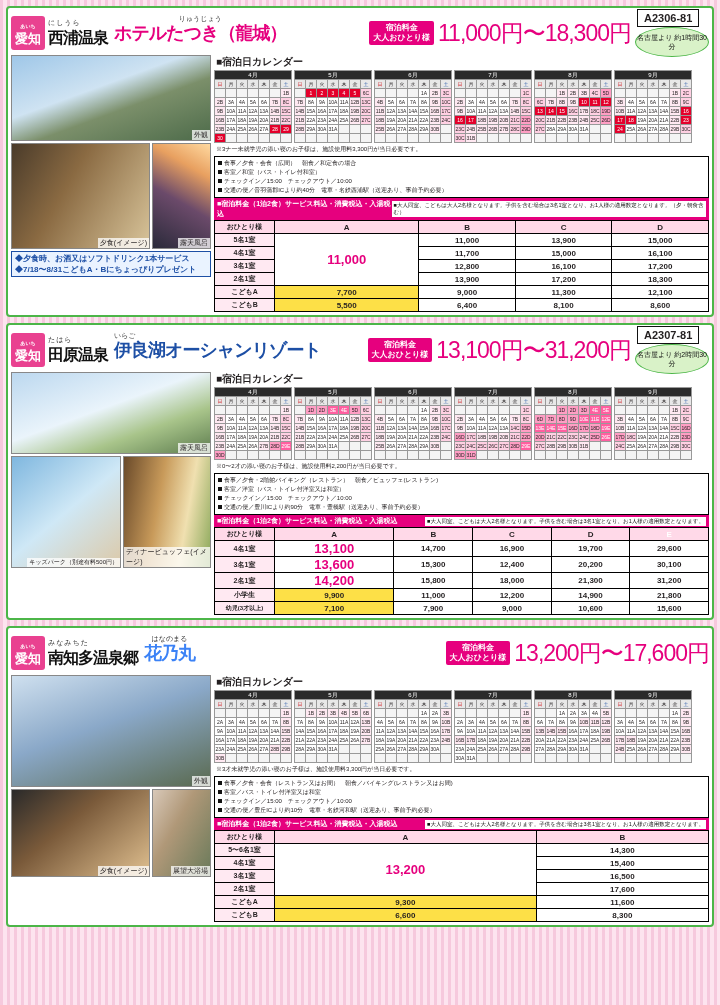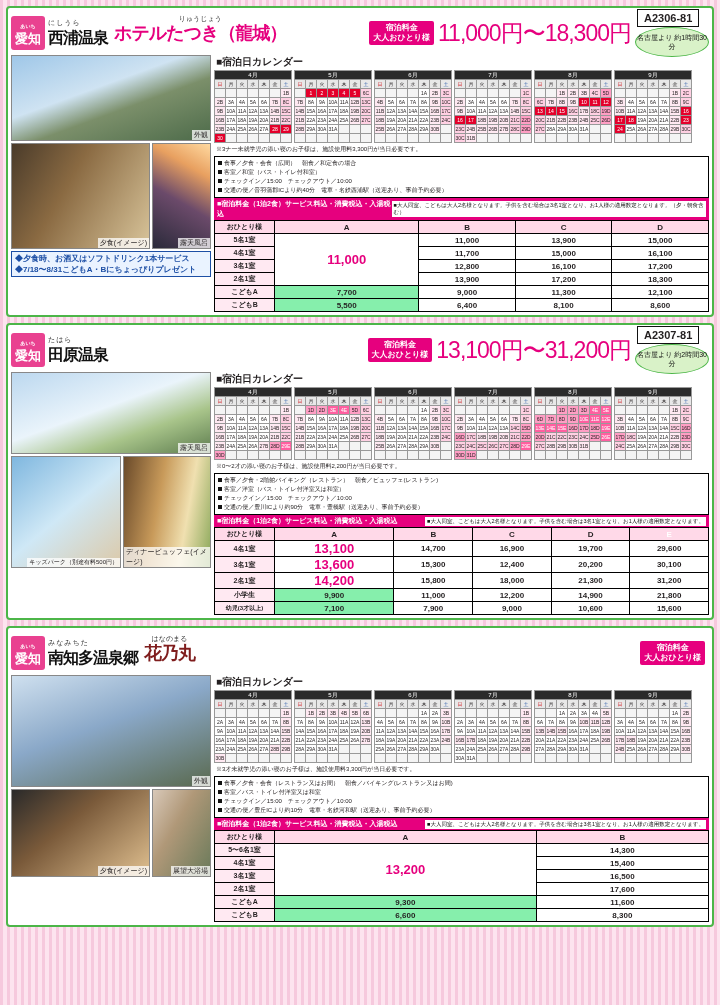--- a/index.html
+++ b/index.html
@@ -38,21 +38,21 @@
   }
   .onsen-name { flex:none; margin-right:6px; }
   .onsen-ruby { font-size:7px; color:#333; letter-spacing:1px; }
   .onsen-main { font-size:16px; font-weight:bold; color:#111; letter-spacing:-1px; }
   .hotel-name {
     font-size:18px; font-weight:bold; color:#e6007e;
     letter-spacing:-1px; flex:none;
     text-shadow: 1px 1px 0 #fff, -1px -1px 0 #fff;
   }
   .hotel-name.blue { color:#1d4fa5; }
-  .hotel-name.special { color:#7f1d1d; }
+  .hotel-name.special { color:#3b82f6; }
   .namebox { position:relative; flex:none; }
   .namebox .ruby-over {
     position:absolute; top:-7px; left:0; width:100%;
     text-align:center; font-size:7px; color:#333;
   }
   .price-block { display:flex; align-items:center; margin-left:auto; }
   .price-label {
     background:#e6007e; color:#fff; font-size:8px; font-weight:bold;
     padding:2px 4px; line-height:10px; text-align:center; border-radius:2px;
     margin-right:4px;
@@ -127,21 +127,21 @@
     border:1px solid #000; font-size:8px; text-align:center; height:13px; padding:0 2px;
   }
   table.rate th.col-lab { background:#ffe9f2; width:60px; font-size:7px; }
   table.rate th.cA { background:#ffffff; }
   table.rate th.cB { background:#ffe9f2; }
   table.rate th.cC { background:#ffd0e3; }
   table.rate th.cD { background:#ff9ec4; }
   table.rate th.cE { background:#ff5fa0; color:#fff; }
   table.rate td.price { font-weight:bold; }
   table.rate td.big { font-size:13px; font-weight:bold; color:#e6007e; }
-  table.rate td.kids { background:#86efac; font-weight:bold; }
+  table.rate td.kids { background:#fde047; font-weight:bold; }
   table.rate tr.lab-row th { background:#ffd9e8; }
 
   .bottom-note {
     border:1px solid #1d4fa5; background:#eaf3ff; color:#1d4fa5;
     font-size:8px; font-weight:bold; padding:1px 3px; margin-top:2px; line-height:11px;
   }
 
   
   .ph1 { background:linear-gradient(160deg,#9fc7e8 0%,#cfe3f2 40%,#7b8f6a 60%,#4d6b4a 100%); }
   .ph2 { background:linear-gradient(120deg,#4a3b2a 0%,#8a6a42 40%,#d8c49a 100%); }
@@ -701,20 +701,24 @@
   <div class="hotel">
     <div class="hdr">
       <div class="pref-badge">
         <span style="font-size:5px">あいち</span>
         <span style="font-size:13px;line-height:14px">愛知</span>
       </div>
       <div class="onsen-name">
         <div class="onsen-ruby">たはら</div>
         <div class="onsen-main">田原温泉</div>
       </div>
+      <div class="namebox">
+        <div class="ruby-over" style="text-align:left">いらご</div>
+        <div class="hotel-name blue">伊良湖オーシャンリゾート</div>
+      </div>
       <div class="price-block">
         <div class="price-label">宿泊料金<br>大人おひとり様</div>
         <div class="price-range">13,100円〜31,200円</div>
       </div>
       <div class="hdr-right">
         <div class="code-box">A2307-81</div>
         <div class="access-bubble">名古屋より 約2時間30分</div>
       </div>
     </div>
 
@@ -1241,20 +1245,21 @@
       <div class="onsen-name">
         <div class="onsen-ruby">みなみちた</div>
         <div class="onsen-main">南知多温泉郷</div>
       </div>
       <div class="namebox">
         <div class="ruby-over">はなのまる</div>
         <div class="hotel-name special">花乃丸</div>
       </div>
       <div class="price-block">
         <div class="price-label">宿泊料金<br>大人おひとり様</div>
+        <div class="price-range">13,200円〜17,600円</div>
       </div>
     </div>
 
     <div class="body-row">
       <div class="left-col">
         <div class="photo ph8" style="height:112px">
           <span class="cap">外観</span>
         </div>
         <div class="photo-grid">
           <div class="photo ph9" style="height:88px;width:139px">

